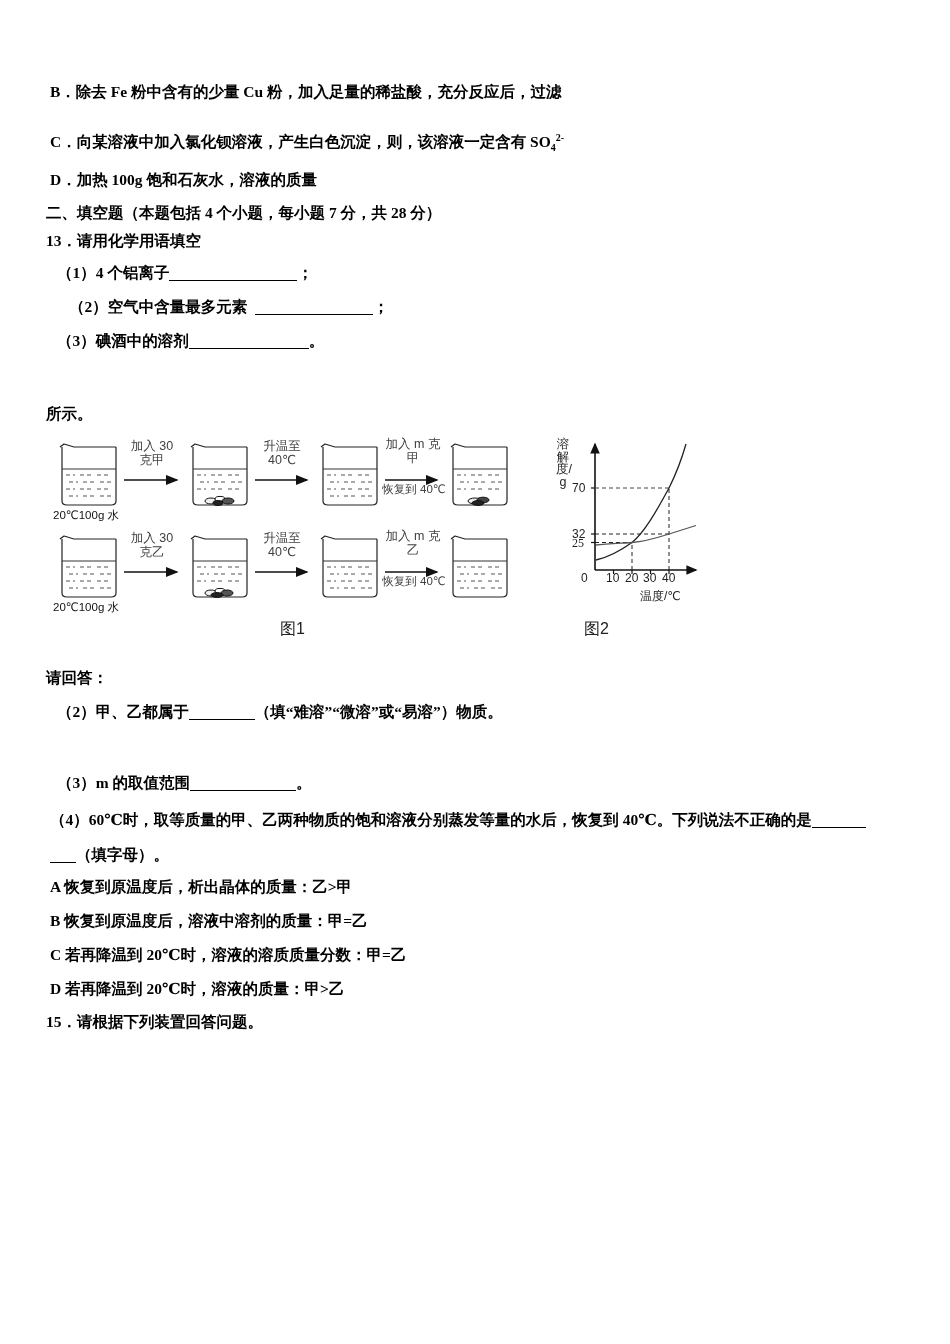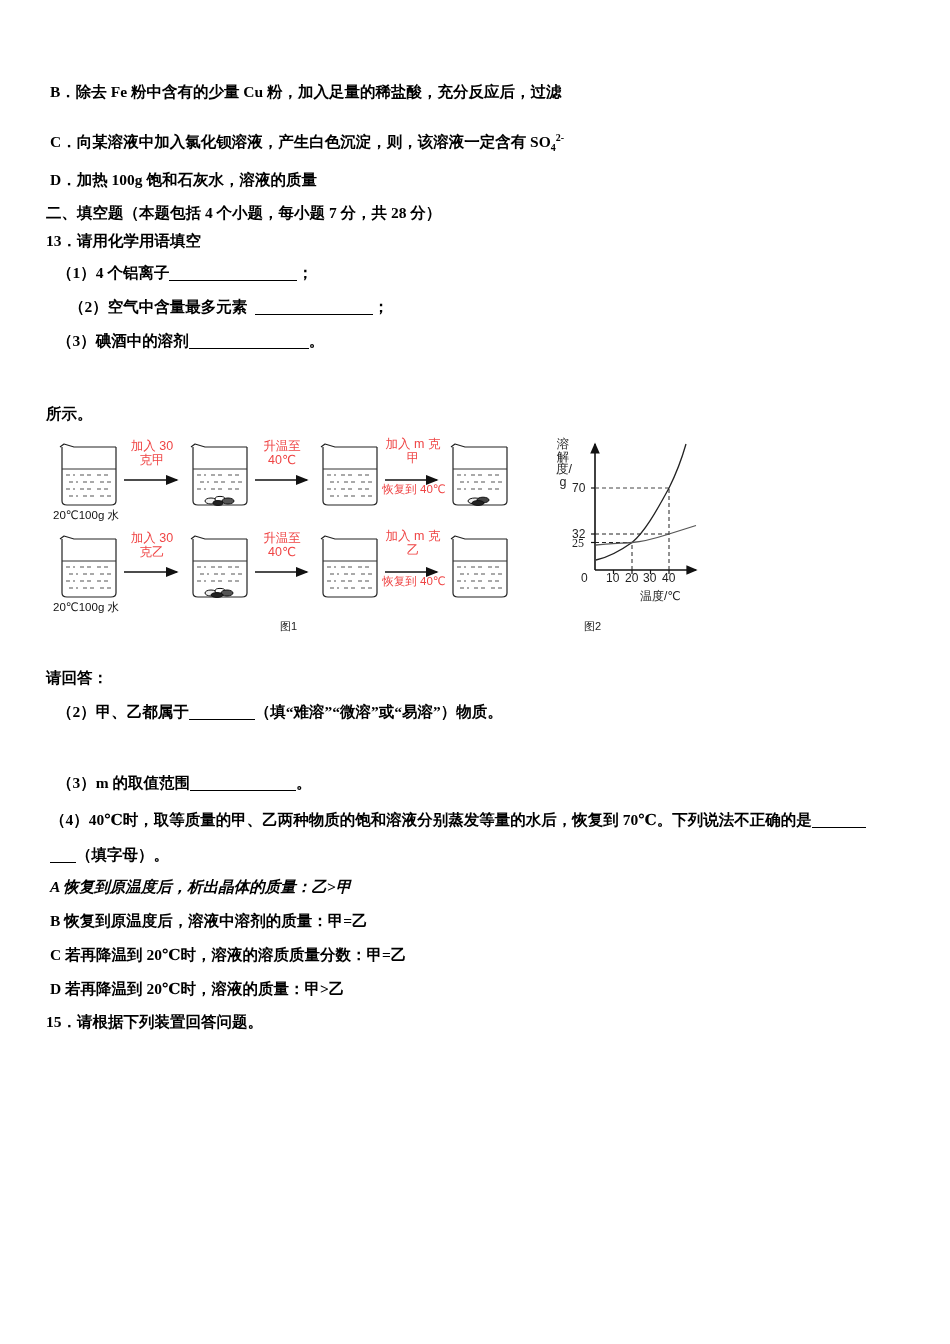--- a/index.html
+++ b/index.html
@@ -40,35 +40,35 @@
     left: 50px;
     top: 432px;
     width: 660px;
     height: 215px;
   }
   .arrow-label {
     position: absolute;
     font-family: "Liberation Sans", "DejaVu Sans", sans-serif;
     font-size: 12.5px;
     line-height: 1.12;
-    color: #ef4444;
+    color: #404040;
     text-align: center;
     white-space: nowrap;
   }
   .beaker-caption {
     position: absolute;
     font-family: "Liberation Sans", "DejaVu Sans", sans-serif;
     font-size: 11.5px;
     color: #111;
     white-space: nowrap;
   }
   .fig-caption {
     position: absolute;
     font-family: "Liberation Sans", "DejaVu Sans", sans-serif;
-    font-size: 11px;
+    font-size: 16px;
     color: #222;
     white-space: nowrap;
   }
   .chart-wrap { position: absolute; }
   .axis-text {
     position: absolute;
     font-family: "Liberation Sans", "DejaVu Sans", sans-serif;
     font-size: 12px;
     color: #222;
     white-space: nowrap;
@@ -320,26 +320,26 @@
   <div class="line" style="left:57px; top:704px;">
     <span>（2）甲、乙都属于</span><span class="blank" style="width:66px;"></span><span>（填“难溶”“微溶”或“易溶”）物质。</span>
   </div>
 
 
   <div class="line" style="left:57px; top:775px;">
     <span>（3）m 的取值范围</span><span class="blank" style="width:106px;"></span><span>。</span>
   </div>
 
   <div class="line" style="left:50px; top:812px;">
-    <span>（4）40℃时，取等质量的甲、乙两种物质的饱和溶液分别蒸发等量的水后，恢复到 70℃。下列说法不正确的是</span><span class="blank" style="width:54px;"></span>
+    <span>（4）60℃时，取等质量的甲、乙两种物质的饱和溶液分别蒸发等量的水后，恢复到 40℃。下列说法不正确的是</span><span class="blank" style="width:54px;"></span>
   </div>
   <div class="line" style="left:50px; top:847px;">
     <span class="blank" style="width:26px;"></span><span>（填字母）。</span>
   </div>
 
-  <div class="line" style="left:50px; top:879px;font-style:italic;">A 恢复到原温度后，析出晶体的质量：乙&gt;甲</div>
+  <div class="line" style="left:50px; top:879px;">A 恢复到原温度后，析出晶体的质量：乙&gt;甲</div>
   <div class="line" style="left:50px; top:913px;">B 恢复到原温度后，溶液中溶剂的质量：甲=乙</div>
   <div class="line" style="left:50px; top:947px;">C 若再降温到 20℃时，溶液的溶质质量分数：甲=乙</div>
   <div class="line" style="left:50px; top:981px;">D 若再降温到 20℃时，溶液的质量：甲&gt;乙</div>
 
   <div class="line" style="left:46px; top:1014px;">15．请根据下列装置回答问题。</div>
 
 </div>
 
 </body></html>

